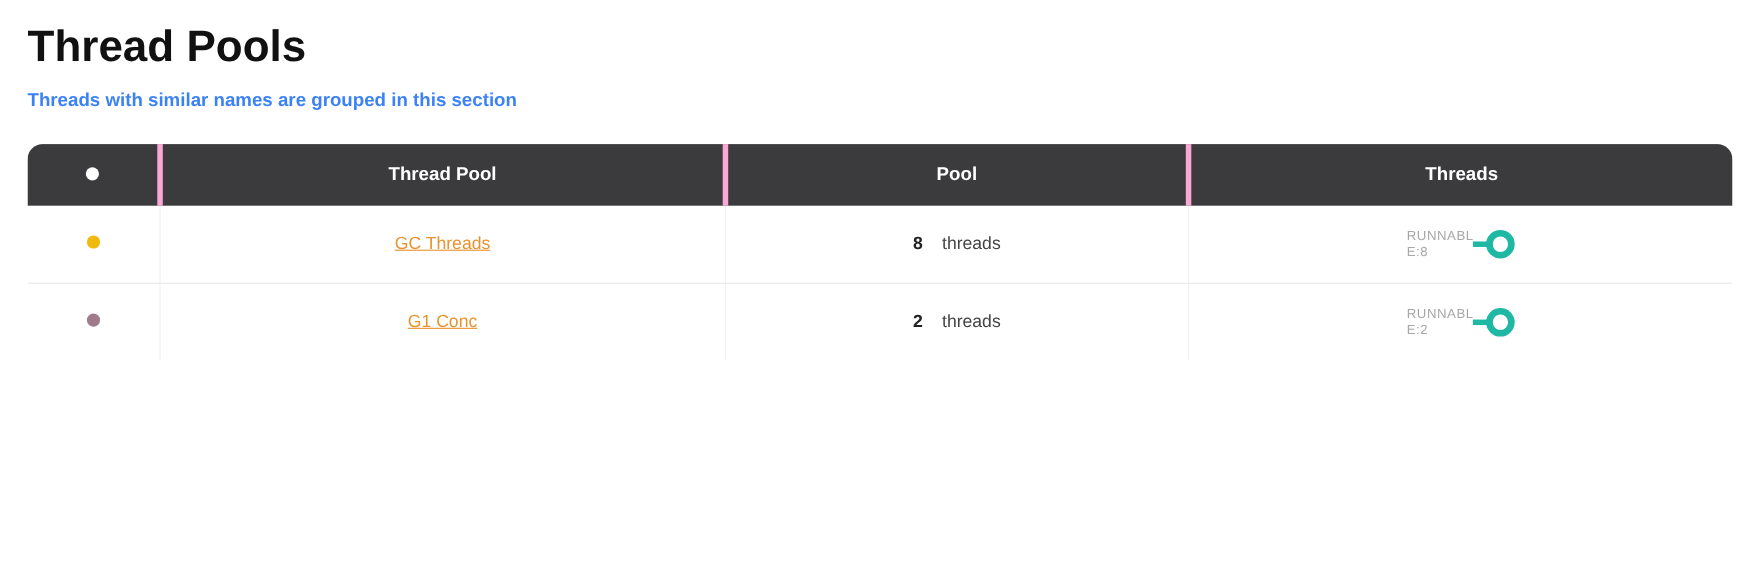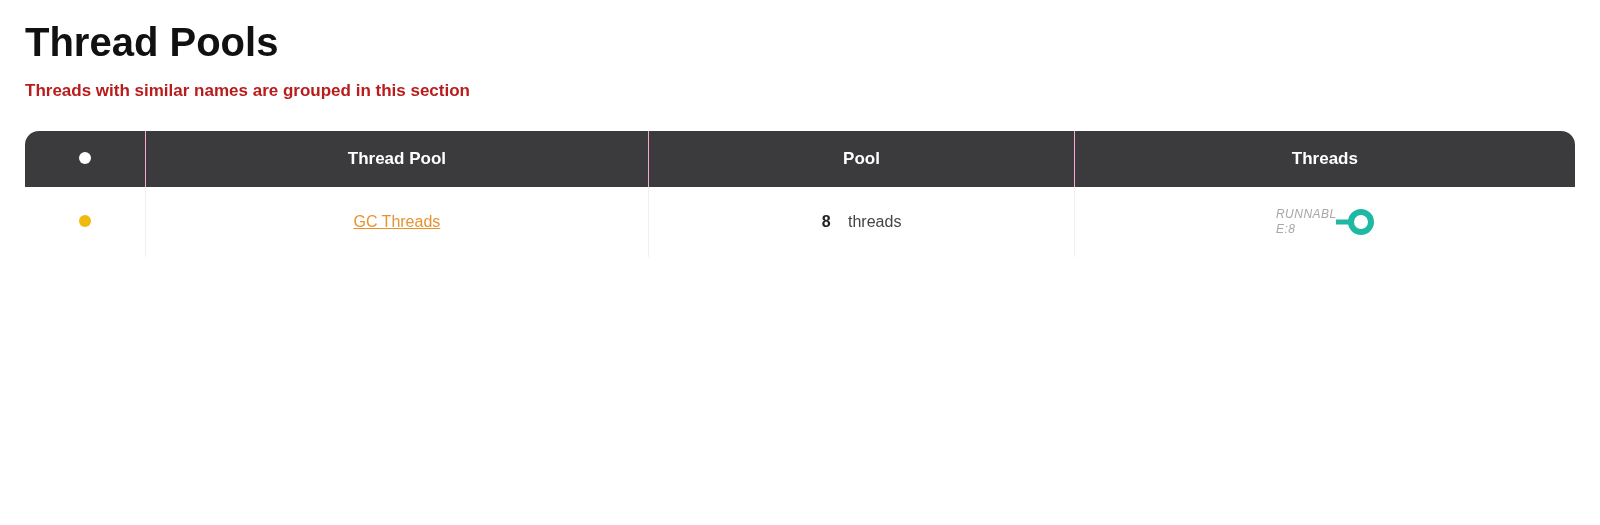--- a/index.html
+++ b/index.html
@@ -12,21 +12,21 @@
     }
     .title {
       font-size: 40px;
       font-weight: 700;
       color: #111;
       margin-bottom: 16px;
     }
     .subtitle {
       font-size: 17px;
       font-weight: 600;
-      color: #b91c1c;
+      color: #3b82f6;
       margin-bottom: 30px;
     }
     .container {
       display: flex;
       gap: 40px;
     }
     .chart-pane {
       width: 560px;
       position: relative;
       height: 340px;
@@ -49,33 +49,33 @@
     }
     thead tr {
       background: #3b3a3c;
       color: #fff;
     }
     thead th {
       padding: 18px 10px;
       font-size: 17px;
       font-weight: 700;
       text-align: center;
-      border-right: 1px solid #f9a8d4;
+      border-right: 5px solid #f9a8d4;
     }
     thead th:last-child { border-right: none; }
     tbody td {
       padding: 20px 10px;
       border-bottom: 1px solid #e8e8e8;
       border-right: 1px solid #f0f0f0;
       text-align: center;
       font-size: 16px;
       color: #333;
       vertical-align: middle;
     }
-    tbody td:last-child { border-right: none; font-style: italic; }
+    tbody td:last-child { border-right: none; }
     tbody tr:last-child td { border-bottom: none; }
     .dot {
       display: inline-block;
       width: 12px;
       height: 12px;
       border-radius: 50%;
     }
     .dot-white { background:#fff; }
     .pool-link {
       color: #e8932f;
@@ -141,16 +141,27 @@
           <td><span class="dot" style="background:#f0b90b"></span></td>
           <td><a href="#" class="pool-link">GC Threads</a></td>
           <td class="count-cell"><b>8</b><span class="suffix"> threads</span></td>
           <td>
             <div class="state-cell">
               <span class="state-text">RUNNABLE:8</span>
               <span class="state-ring"></span>
             </div>
           </td>
         </tr>
+        <tr>
+          <td><span class="dot" style="background:#a07b8c"></span></td>
+          <td><a href="#" class="pool-link">G1 Conc</a></td>
+          <td class="count-cell"><b>2</b><span class="suffix"> threads</span></td>
+          <td>
+            <div class="state-cell">
+              <span class="state-text">RUNNABLE:2</span>
+              <span class="state-ring"></span>
+            </div>
+          </td>
+        </tr>
       </tbody>
     </table>
   </div>
 </div>
 
 </body></html>

